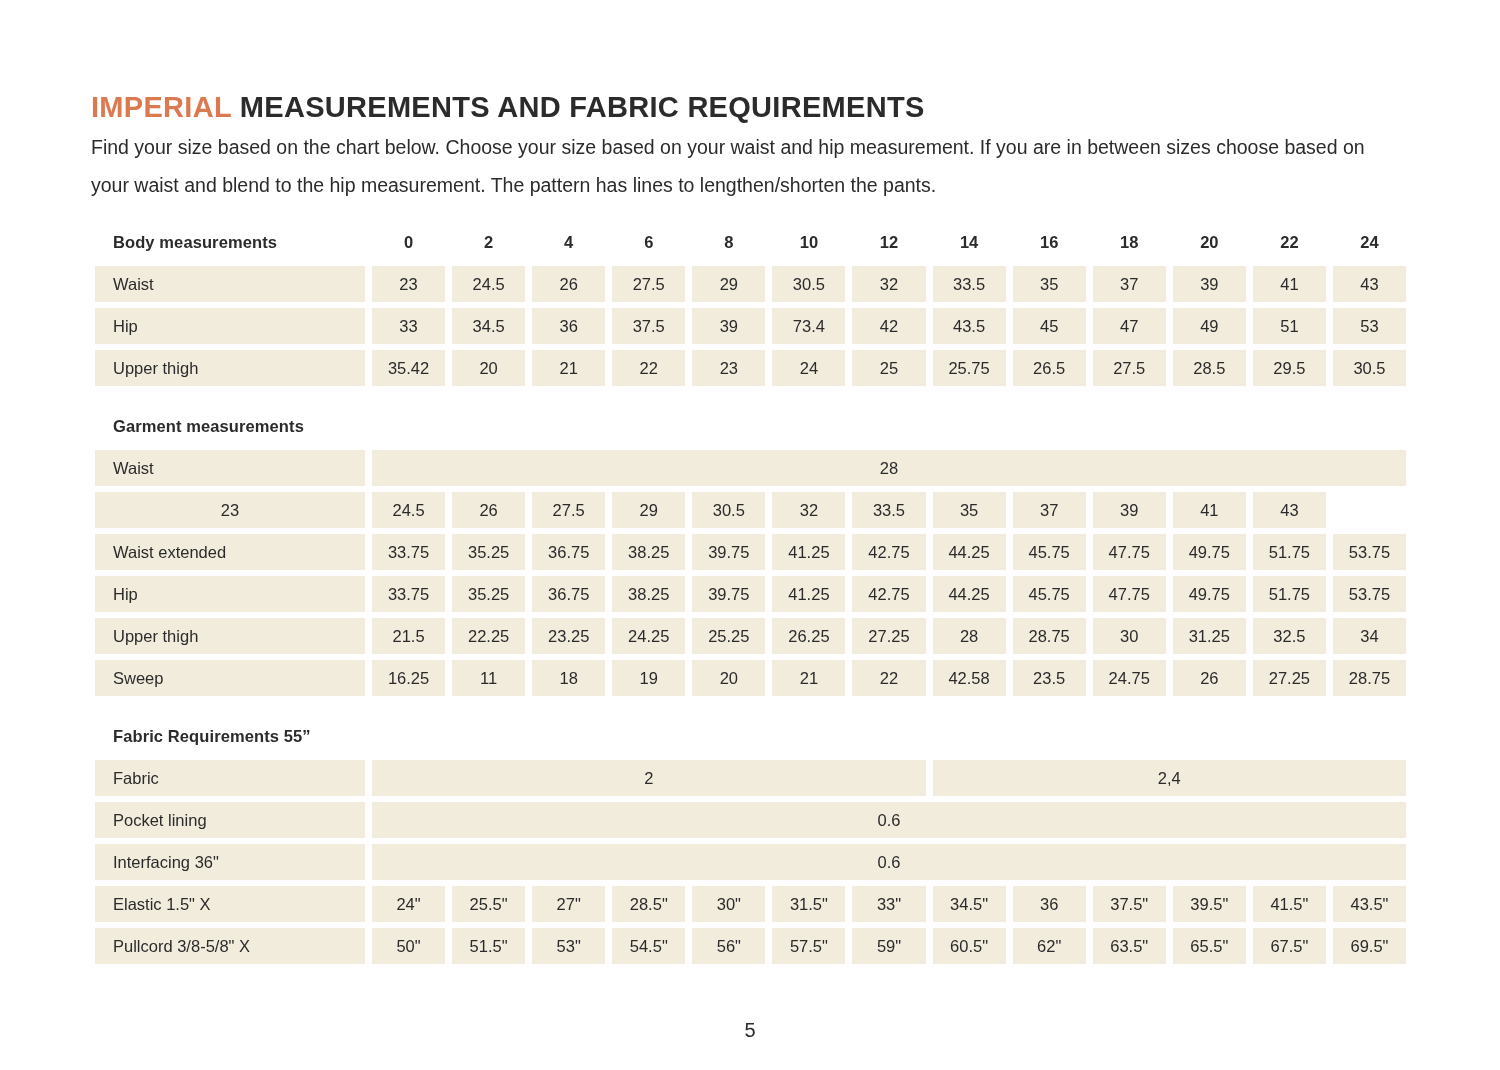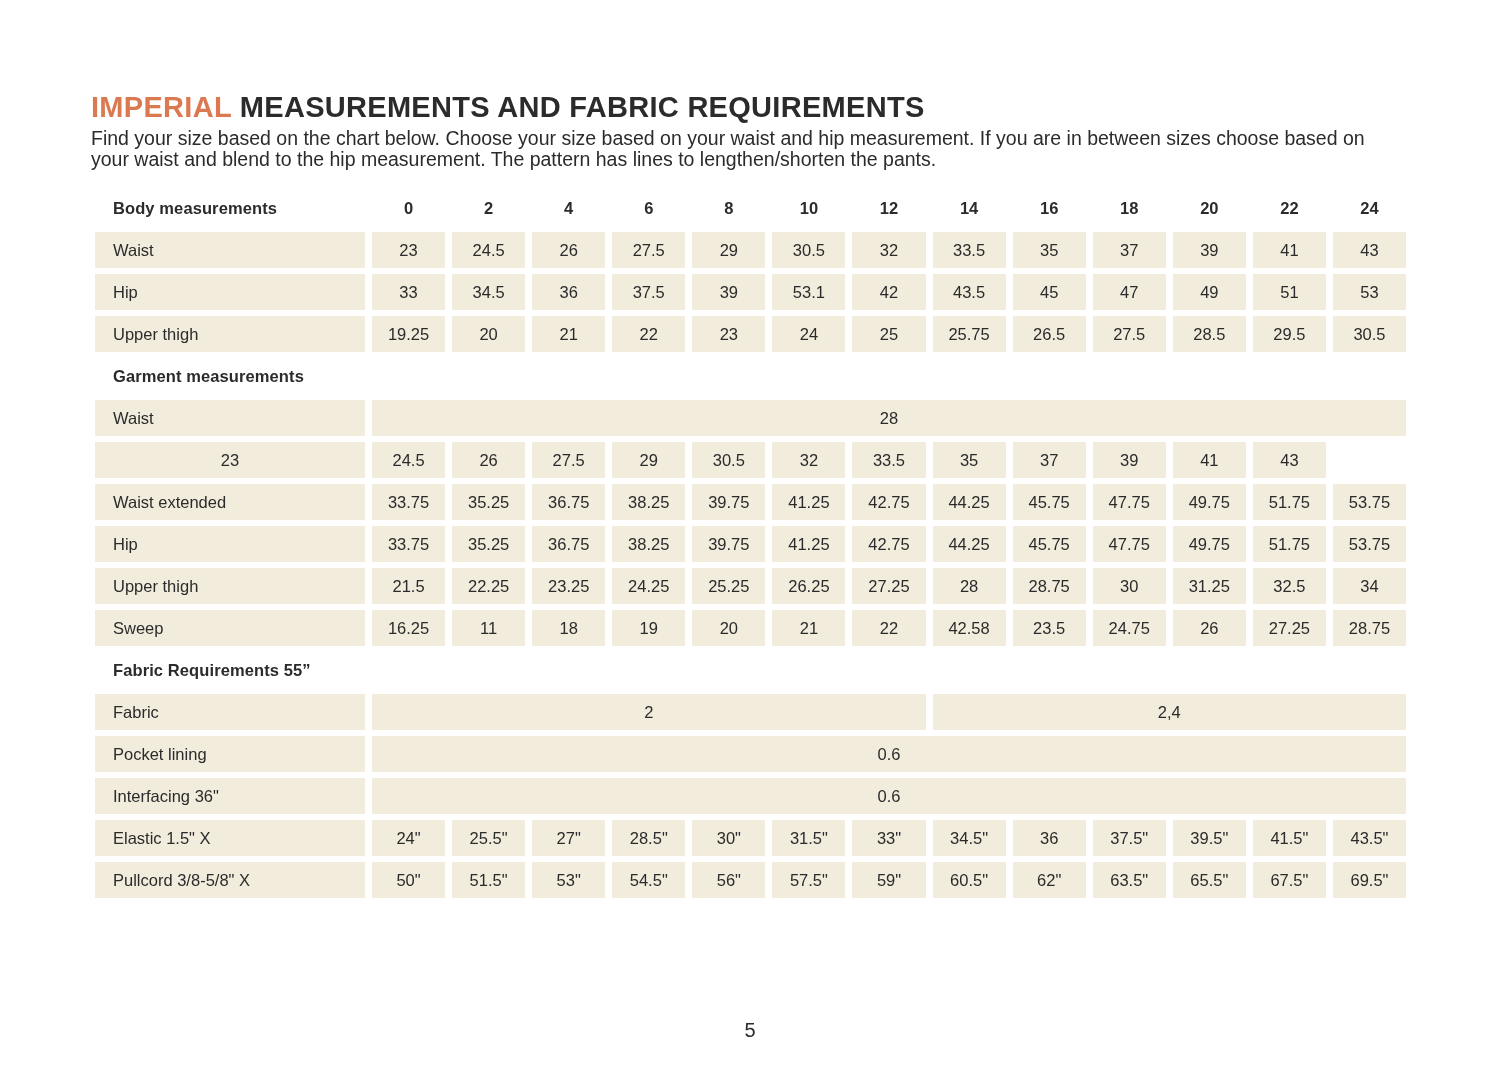--- a/index.html
+++ b/index.html
@@ -11,34 +11,34 @@
     position:relative;
     overflow:hidden;
   }
   .page { padding:92px 94px 0 91px; }
   h1.title {
     font-size:29px; font-weight:bold; letter-spacing:0.3px;
     line-height:30px; margin-bottom:6px; color:var(--text,#2b2b2b);
   }
   h1.title .accent { color:var(--accent,#db7950); }
   .intro {
-    font-size:19.5px; line-height:21px; max-width:1315px;
+    font-size:19.5px; line-height:38px; max-width:1315px;
     margin-bottom:22px; color:var(--text,#2b2b2b);
   }
   .size-table { width:1311px; margin-left:4px; }
   .trow {
     display:grid;
     grid-template-columns:270px repeat(13, 1fr);
     column-gap:7px;
     height:36px;
     margin-bottom:6px;
     align-items:stretch;
   }
   .thead-row { height:32px; margin-bottom:8px; }
-  .section-gap { margin-top:8px; }
+  .section-gap { margin-top:24px; }
   .hlabel {
     display:flex; align-items:center; padding-left:18px;
     font-size:16.5px; font-weight:600; letter-spacing:0.1px;text-align:center;
   }
   .hsize {
     display:flex; align-items:center; justify-content:center;
     font-size:16.5px; font-weight:600;
   }
   .cell { background:var(--cell,#f2ecdd); font-size:16.5px; }
   .label-cell { display:flex; align-items:center; padding-left:18px;text-align:center; }
@@ -89,32 +89,32 @@
         <div class="cell value-cell">41</div>
         <div class="cell value-cell">43</div>
       </div>
       <div class="trow">
         <div class="cell label-cell">Hip</div>
         <div class="cell value-cell">33</div>
         <div class="cell value-cell">34.5</div>
         <div class="cell value-cell">36</div>
         <div class="cell value-cell">37.5</div>
         <div class="cell value-cell">39</div>
-        <div class="cell value-cell">53.1</div>
+        <div class="cell value-cell">73.4</div>
         <div class="cell value-cell">42</div>
         <div class="cell value-cell">43.5</div>
         <div class="cell value-cell">45</div>
         <div class="cell value-cell">47</div>
         <div class="cell value-cell">49</div>
         <div class="cell value-cell">51</div>
         <div class="cell value-cell">53</div>
       </div>
       <div class="trow">
         <div class="cell label-cell">Upper thigh</div>
-        <div class="cell value-cell">19.25</div>
+        <div class="cell value-cell">35.42</div>
         <div class="cell value-cell">20</div>
         <div class="cell value-cell">21</div>
         <div class="cell value-cell">22</div>
         <div class="cell value-cell">23</div>
         <div class="cell value-cell">24</div>
         <div class="cell value-cell">25</div>
         <div class="cell value-cell">25.75</div>
         <div class="cell value-cell">26.5</div>
         <div class="cell value-cell">27.5</div>
         <div class="cell value-cell">28.5</div>

